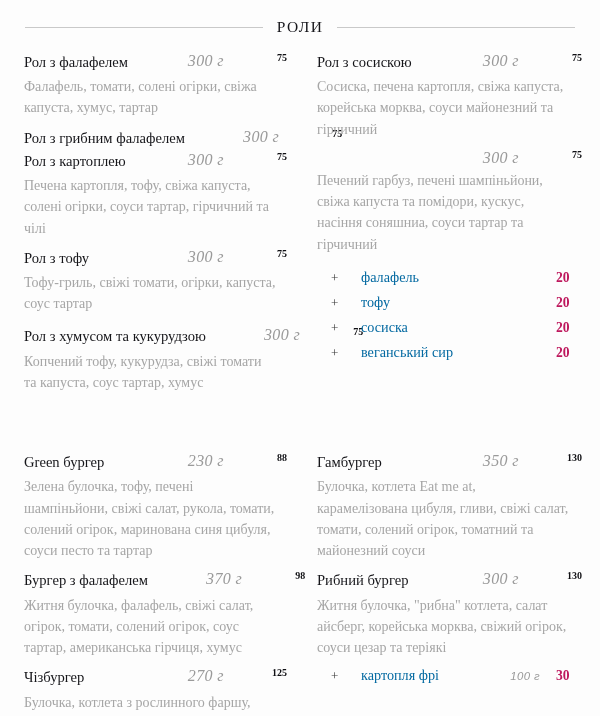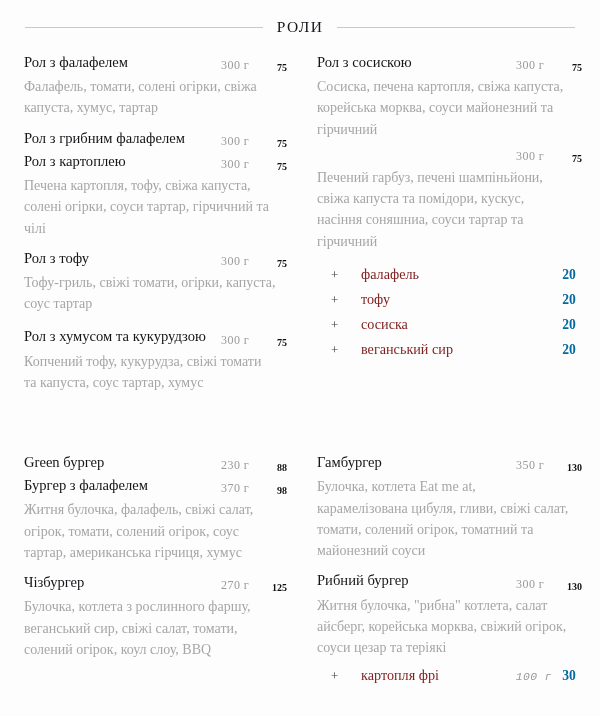--- a/index.html
+++ b/index.html
@@ -57,35 +57,37 @@
     box-sizing: border-box;
   }
   .col-left  { padding-right: 16px; }
   .col-right { padding-left: 14px; }
 
   
   .item { margin-bottom: 2px; }
 
   .item-head {
     display: flex;
-    align-items: flex-end;
+    align-items: flex-start;
     white-space: nowrap;
+    gap: 25px;
   }
   .item-name {
     font-family: "Liberation Serif", "DejaVu Serif", serif;
     font-size: 14.6px;
     color: #16161a;
     font-weight: 400;
     line-height: 1.45;
   }
   .spacer { flex: 1 1 auto; min-width: 8px; }
 
   .item-weight {
     font-family: "Liberation Serif", "DejaVu Serif", serif;
-    font-size: 12px;
+    font-style: italic;
+    font-size: 16px;
     color: #9a9a9a;
     letter-spacing: 0.4px;
     margin-right: 12px;
     white-space: nowrap;
   }
   .item-price {
     font-family: "Liberation Serif", "DejaVu Serif", serif;
     font-size: 10px;
     font-weight: 700;
     color: #101014;
@@ -115,37 +117,37 @@
   .addon-plus {
     font-family: "Liberation Serif", "DejaVu Serif", serif;
     font-size: 13px;
     color: #3a3a3a;
     width: 30px;
     flex: 0 0 30px;
   }
   .addon-name {
     font-family: "Liberation Serif", "DejaVu Serif", serif;
     font-size: 14.2px;
-    color: #7f1d1d;
+    color: #0369a1;
   }
   .addon-weight {
-    font-family: Liberation Mono, monospace;
+    font-family: Liberation Sans, sans-serif;
     font-style: italic;
     font-size: 11.4px;
     color: #9a9a9a;
     letter-spacing: 0.4px;
-    margin-right: 4px;
+    margin-right: 16px;
   }
   .addon-price {
     font-family: "Liberation Serif", "DejaVu Serif", serif;
     font-size: 13.6px;
     font-weight: 700;
-    color: #0369a1;
+    color: #be185d;
     min-width: 26px;
-    text-align: center;
+    text-align: left;
   }
 
   
   .gap-top-rolls    { height: 18px; }
   .gap-rolls-body   { height: 16px; }
   .gap-burgers-head { height: 30px; }
   .gap-burgers-body { height: 20px; }
   .gap-desserts     { height: 24px; }
   .gap-desserts-body{ height: 14px; }
 
@@ -291,20 +293,21 @@
 
     <div class="col col-left">
 
       <div class="item">
         <div class="item-head">
           <span class="item-name">Green бургер</span>
           <span class="spacer"></span>
           <span class="item-weight">230 г</span>
           <span class="item-price">88</span>
         </div>
+        <div class="item-desc">Зелена булочка, тофу, печені шампіньйони, свіжі салат, рукола, томати, солений огірок, маринована синя цибуля, соуси песто та тартар</div>
       </div>
 
       <div class="item">
         <div class="item-head">
           <span class="item-name">Бургер з фалафелем</span>
           <span class="spacer"></span>
           <span class="item-weight">370 г</span>
           <span class="item-price">98</span>
         </div>
         <div class="item-desc">Житня булочка, фалафель, свіжі салат, огірок, томати, солений огірок, соус тартар, американська гірчиця,  хумус</div>

